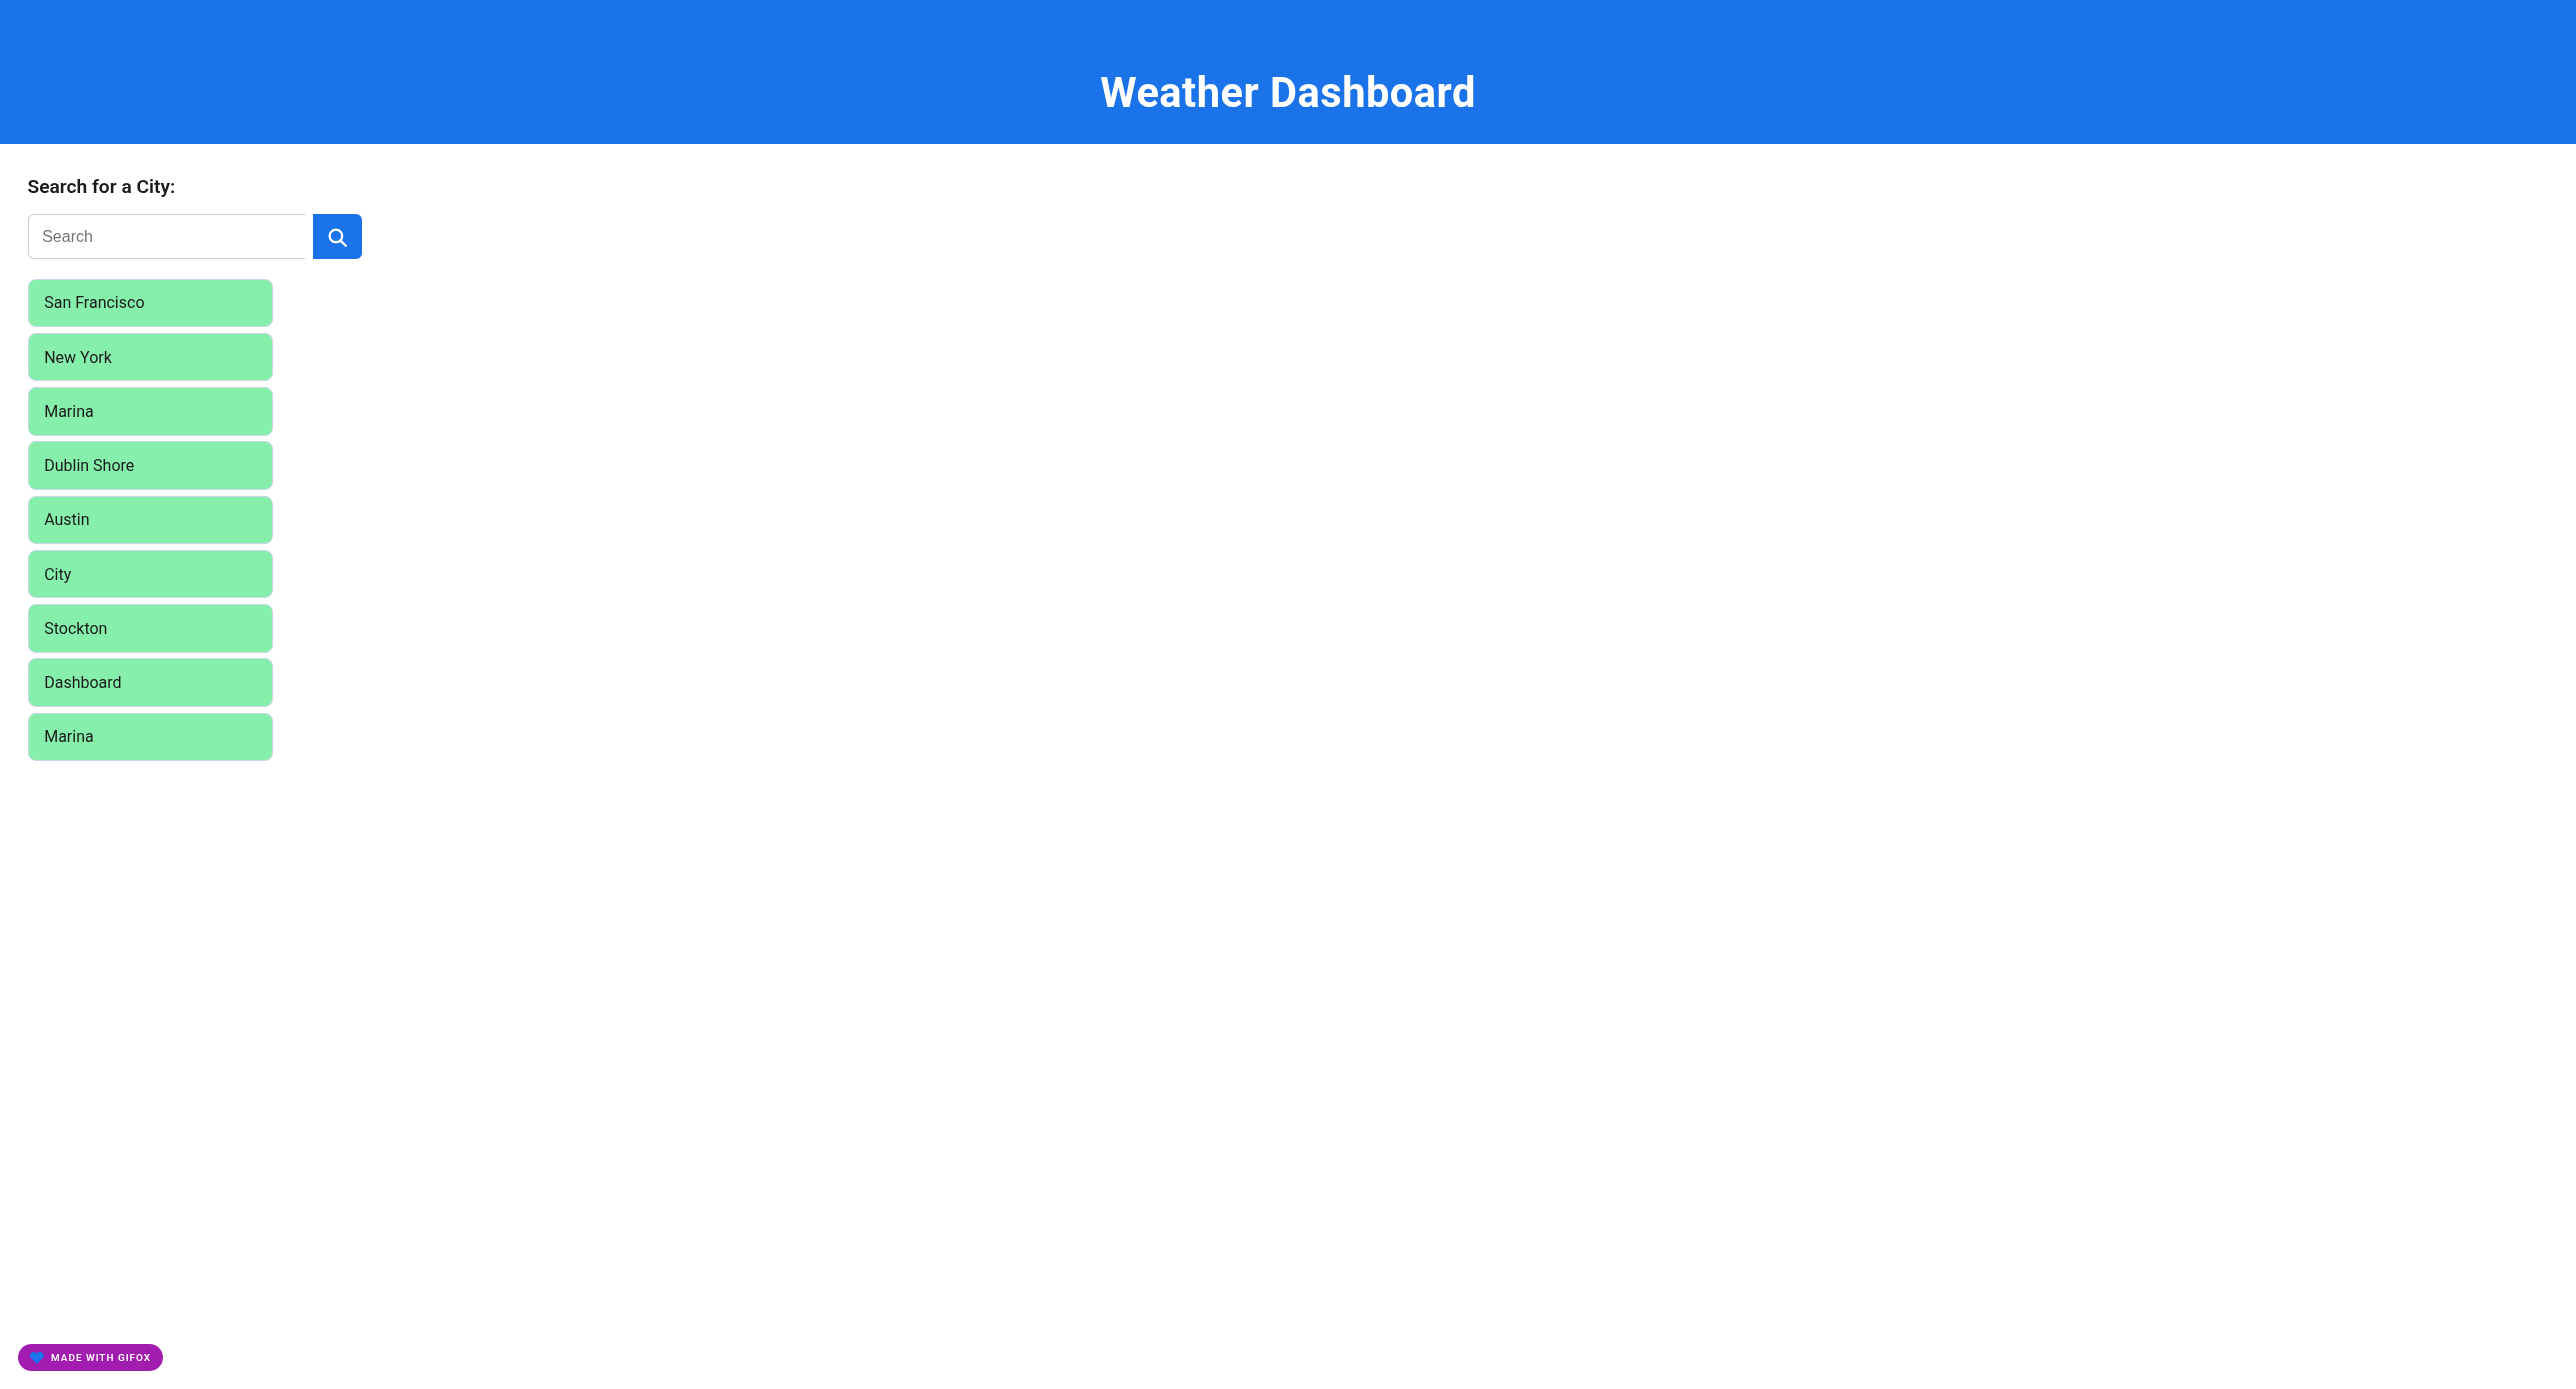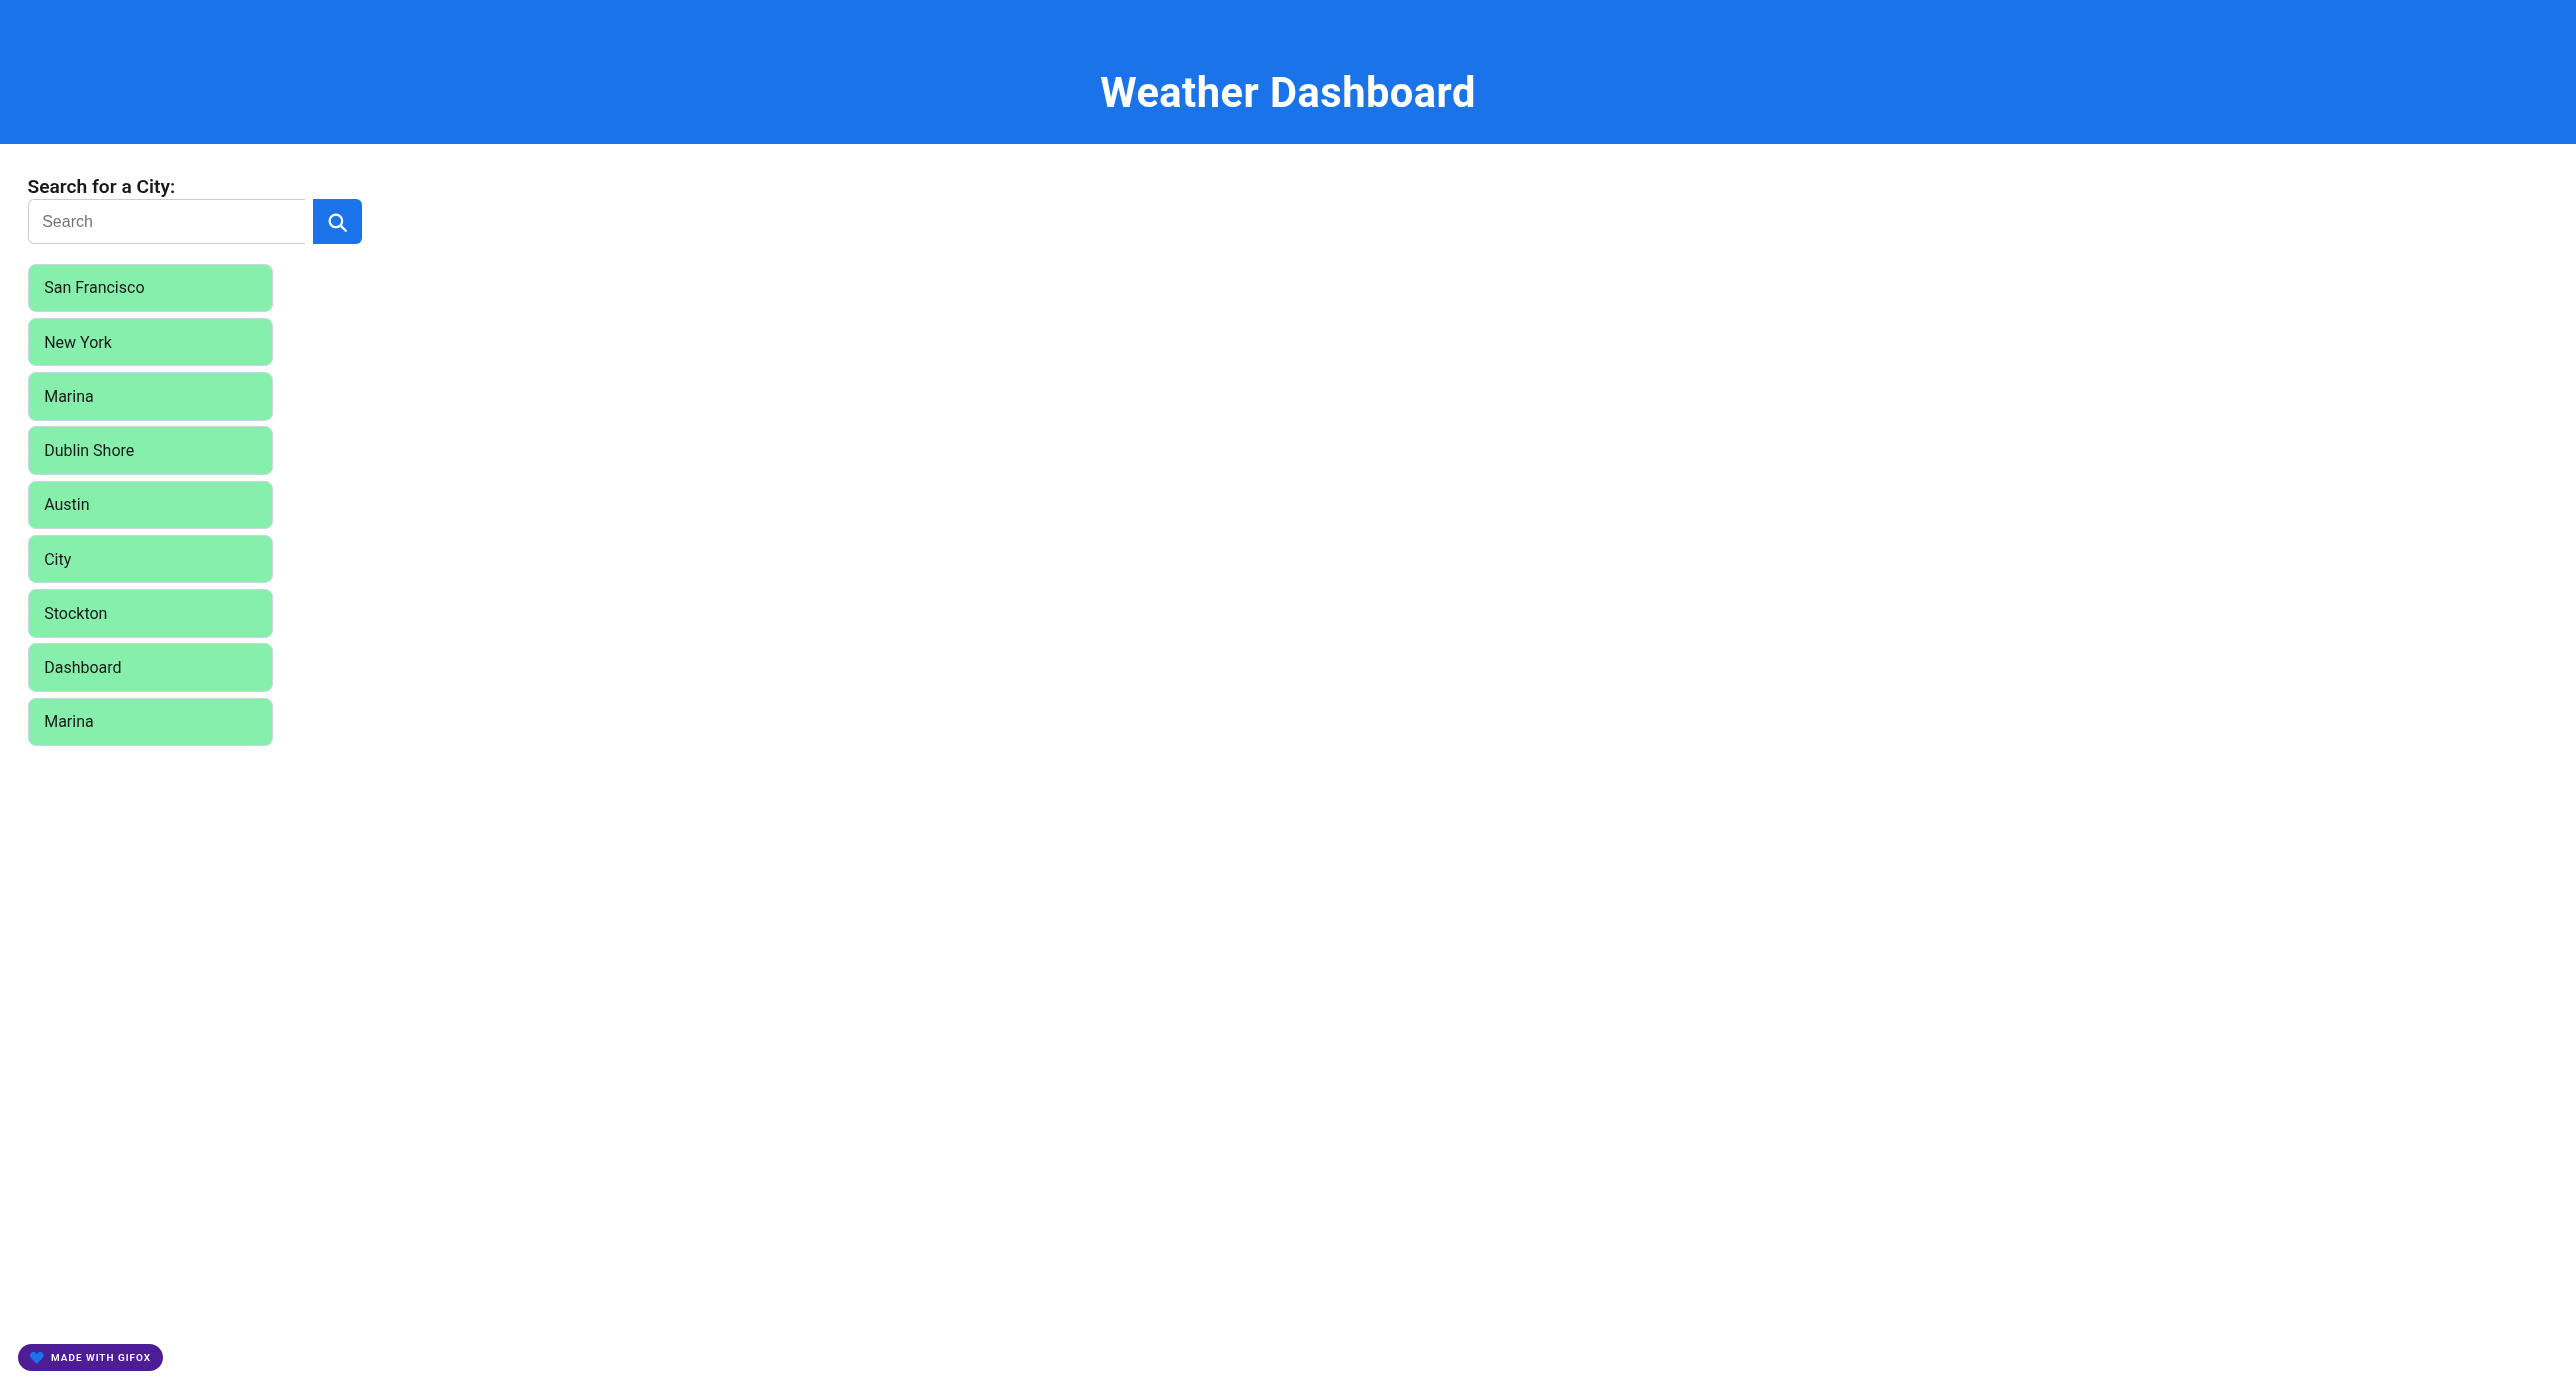--- a/index.html
+++ b/index.html
@@ -29,21 +29,21 @@
     }
 
     .main-content {
       padding: 31px 27.5px;
     }
 
     .search-label {
       font-size: 1.2rem;
       font-weight: 600;
       color: #1a1a1a;
-      margin-bottom: 1px;
+      margin-bottom: 16px;
       display: block;
     }
 
     .search-row {
       display: flex;
       align-items: flex-start;
       gap: 8px;
       margin-bottom: 19.6px;
       width: 334px;
     }
@@ -99,21 +99,21 @@
       background: #86efac;
       cursor: pointer;
       margin-bottom: 5.9px;
       transition: background 0.15s;
     }
 
     .gifox-badge {
       position: fixed;
       bottom: 17.7px;
       left: 17.7px;
-      background: #4c1d95;
+      background: #a21caf;
       color: #ffffff;
       font-size: 0.62rem;
       font-weight: 600;
       letter-spacing: 1px;
       text-transform: uppercase;
       padding: 5.9px 11.8px;
       border-radius: 19.6px;
       display: flex;
       align-items: center;
       gap: 5.9px;

